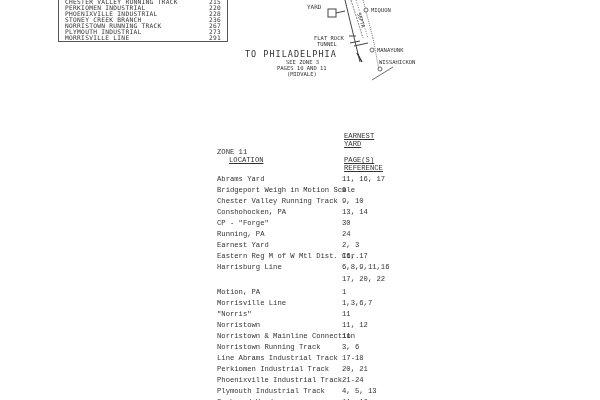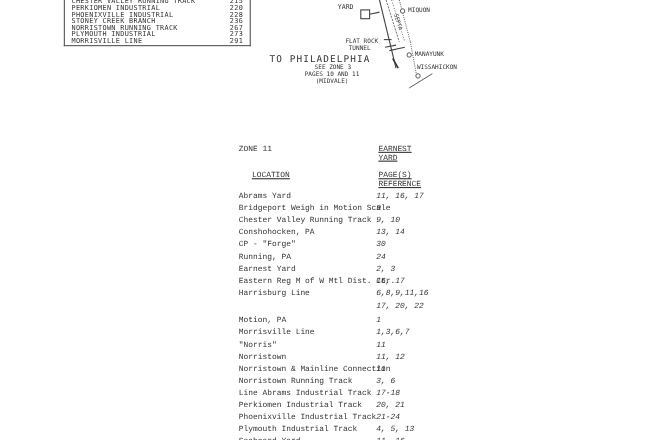--- a/index.html
+++ b/index.html
@@ -5,21 +5,21 @@
     html, body { margin:0; padding:0; }
     body { width:600px; height:400px; background:#fff; position:relative; overflow:hidden; color:#222; }
     .legend-box { position:absolute; left:58px; top:-4px; width:168px; height:45px; border:1px solid #555; border-top:none; font-family:"DejaVu Sans Mono", monospace; font-size:6.2px; letter-spacing:0.3px; color:#333; }
     .legend-row { position:absolute; left:6px; width:156px; display:flex; justify-content:space-between; line-height:6px; }
     .map { position:absolute; left:240px; top:0; width:240px; height:90px;margin-left:10px; }
     .map-label { position:absolute; font-family:"DejaVu Sans Mono", monospace; color:#333; white-space:nowrap; }
     .doc { position:absolute; left:217px; top:0; font-family:"Liberation Mono", monospace; font-size:7.2px; color:#333; }
     .hdr { position:absolute; text-decoration:underline; }
     .row { position:absolute; white-space:nowrap; }
     .row .loc { position:absolute; left:0; }
-    .row .pg { position:absolute; left:125px;font-style:italic; }
+    .row .pg { position:absolute; left:125px; }
   </style>
 </head>
 <body>
 
 <div class="legend-box">
   <div class="legend-row" style="top:3px">
       <span>CHESTER VALLEY RUNNING TRACK</span>
       <span>215</span>
     </div>
   <div class="legend-row" style="top:9px">
@@ -79,21 +79,21 @@
   <span class="map-label" style="left:67px;top:41px;font-size:5.5px">TUNNEL</span>
   <span class="map-label" style="left:-5px;top:49px;font-size:8.5px;letter-spacing:1px">TO PHILADELPHIA</span>
   <span class="map-label" style="left:36px;top:59px;font-size:5.5px">SEE ZONE 3</span>
   <span class="map-label" style="left:27px;top:65px;font-size:5.5px">PAGES 10 AND 11</span>
   <span class="map-label" style="left:37px;top:71px;font-size:5.5px">(MIDVALE)</span>
   <span class="map-label" style="left:127px;top:47px;font-size:5.5px">MANAYUNK</span>
   <span class="map-label" style="left:129px;top:59px;font-size:5.5px">WISSAHICKON</span>
 </div>
 
 <div class="doc">
-  <span class="row" style="top:132px;left:0">ZONE 11</span>
+  <span class="row" style="top:148px;left:0">ZONE 11</span>
   <span class="hdr" style="top:132px;left:127px">EARNEST YARD</span>
   <span class="hdr" style="top:156px;left:12px">LOCATION</span>
   <span class="hdr" style="top:156px;left:127px">PAGE(S) REFERENCE</span>
 
   <div class="row" style="top:175px">
       <span class="loc">Abrams Yard</span>
       <span class="pg">11, 16, 17</span>
     </div>
   <div class="row" style="top:186px">
       <span class="loc">Bridgeport Weigh in Motion Scale</span>

